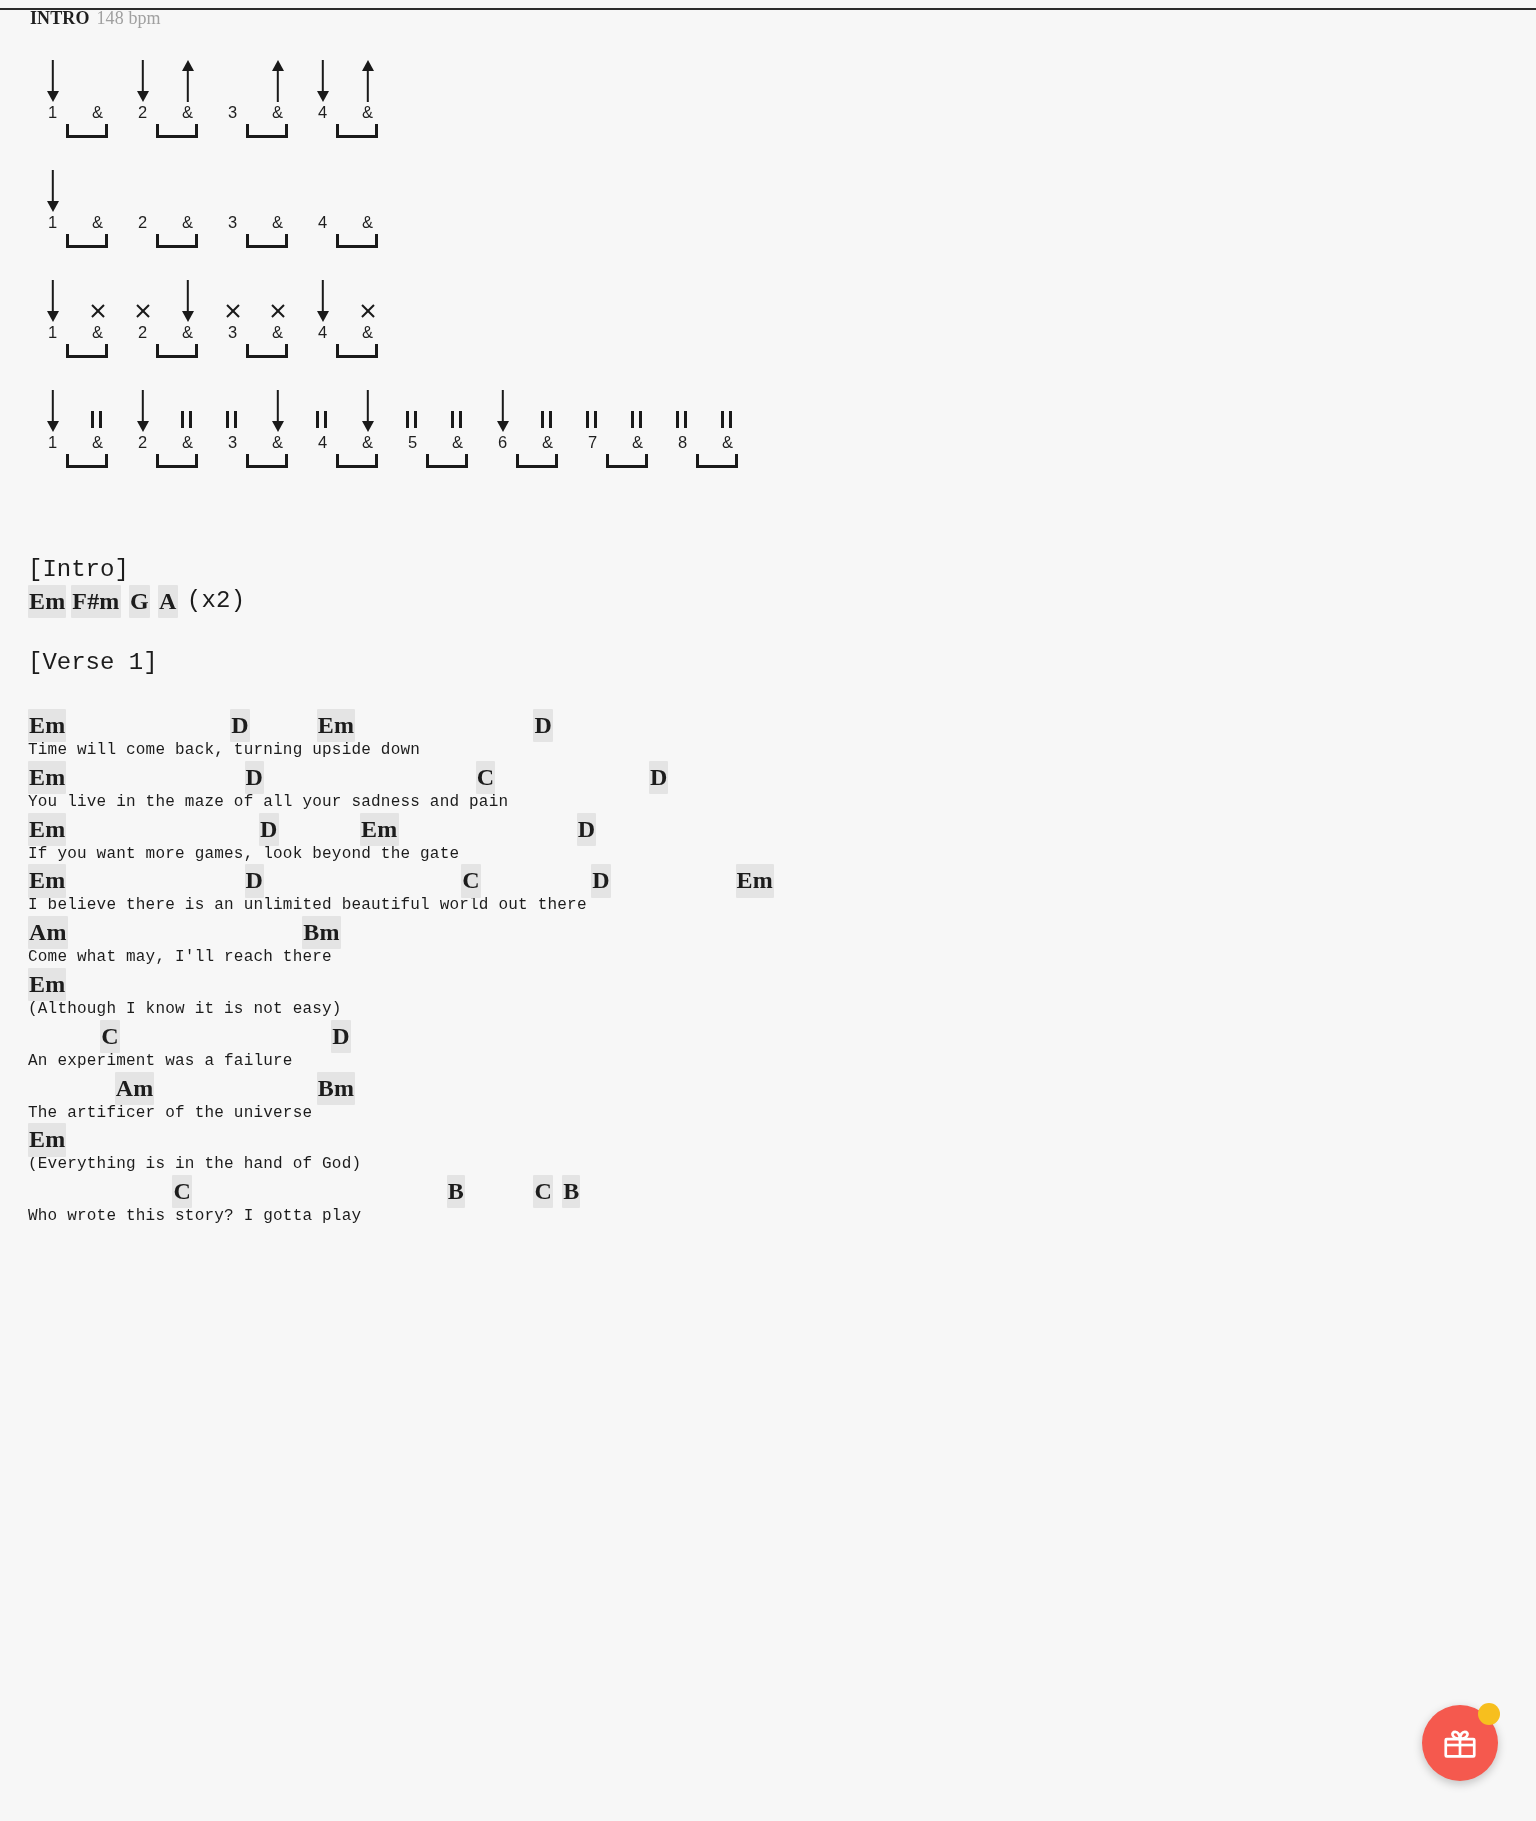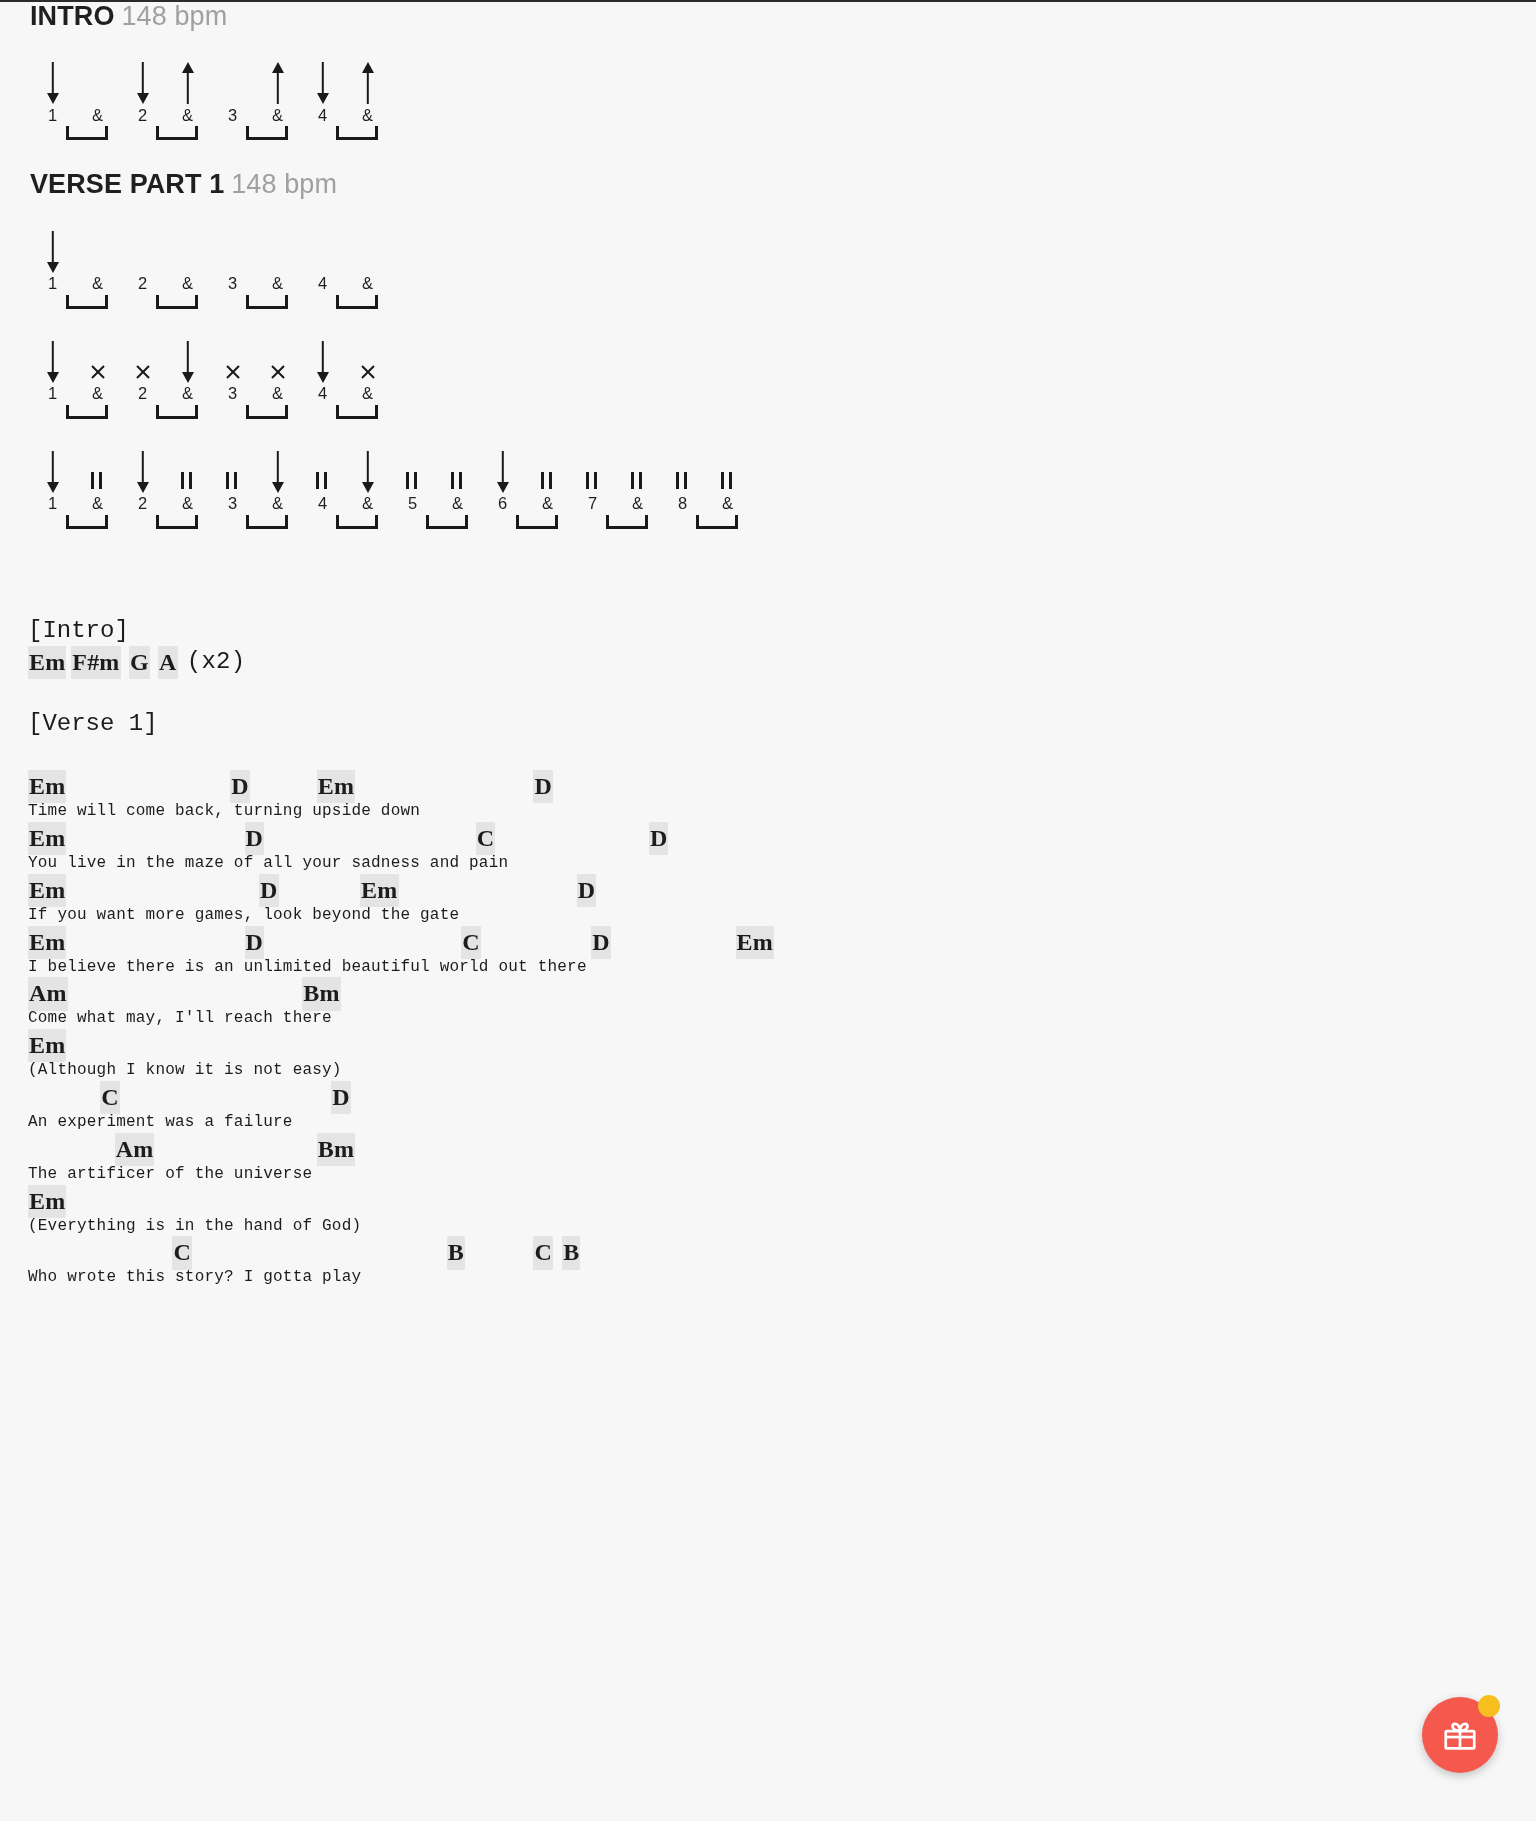--- a/index.html
+++ b/index.html
@@ -31,24 +31,25 @@
   }
 
   
   .strum-section {
     padding-left: 30px;
   }
   .strum-block {
     margin-bottom: 18px;
   }
   .strum-header {
-    font-size: 27px;
+    font-size: 18px;
     line-height: 1.2;
-    margin: 0 0 26px 0;
+    margin: 8px 0 26px 0;
     letter-spacing: 0.1px;
+    font-family: Liberation Serif, serif;
   }
   .strum-title {
     font-weight: bold;
     color: #1f1f1f;
   }
   .strum-bpm {
     font-weight: normal;
     color: #a0a0a0;
     margin-left: 7px;
   }
@@ -309,21 +310,20 @@
             <div class="bracket-group">
               <div class="bracket" style="width: 42px;"></div>
             </div>
             <div class="bracket-group">
               <div class="bracket" style="width: 42px;"></div>
             </div>
           </div>
         </div>
       </div>
       <div class="strum-block">
-        <div class="strum-header"><span class="strum-title">VERSE PART 1</span><span class="strum-bpm">148 bpm</span></div>
         <div class="strum-grid">
           <div class="strum-row">
             <div class="cell">
               <div class="arrow down">
                 <span class="shaft"></span>
                 <span class="head"></span>
               </div>
             </div>
             <div class="cell">
               <div class="blank"></div>

